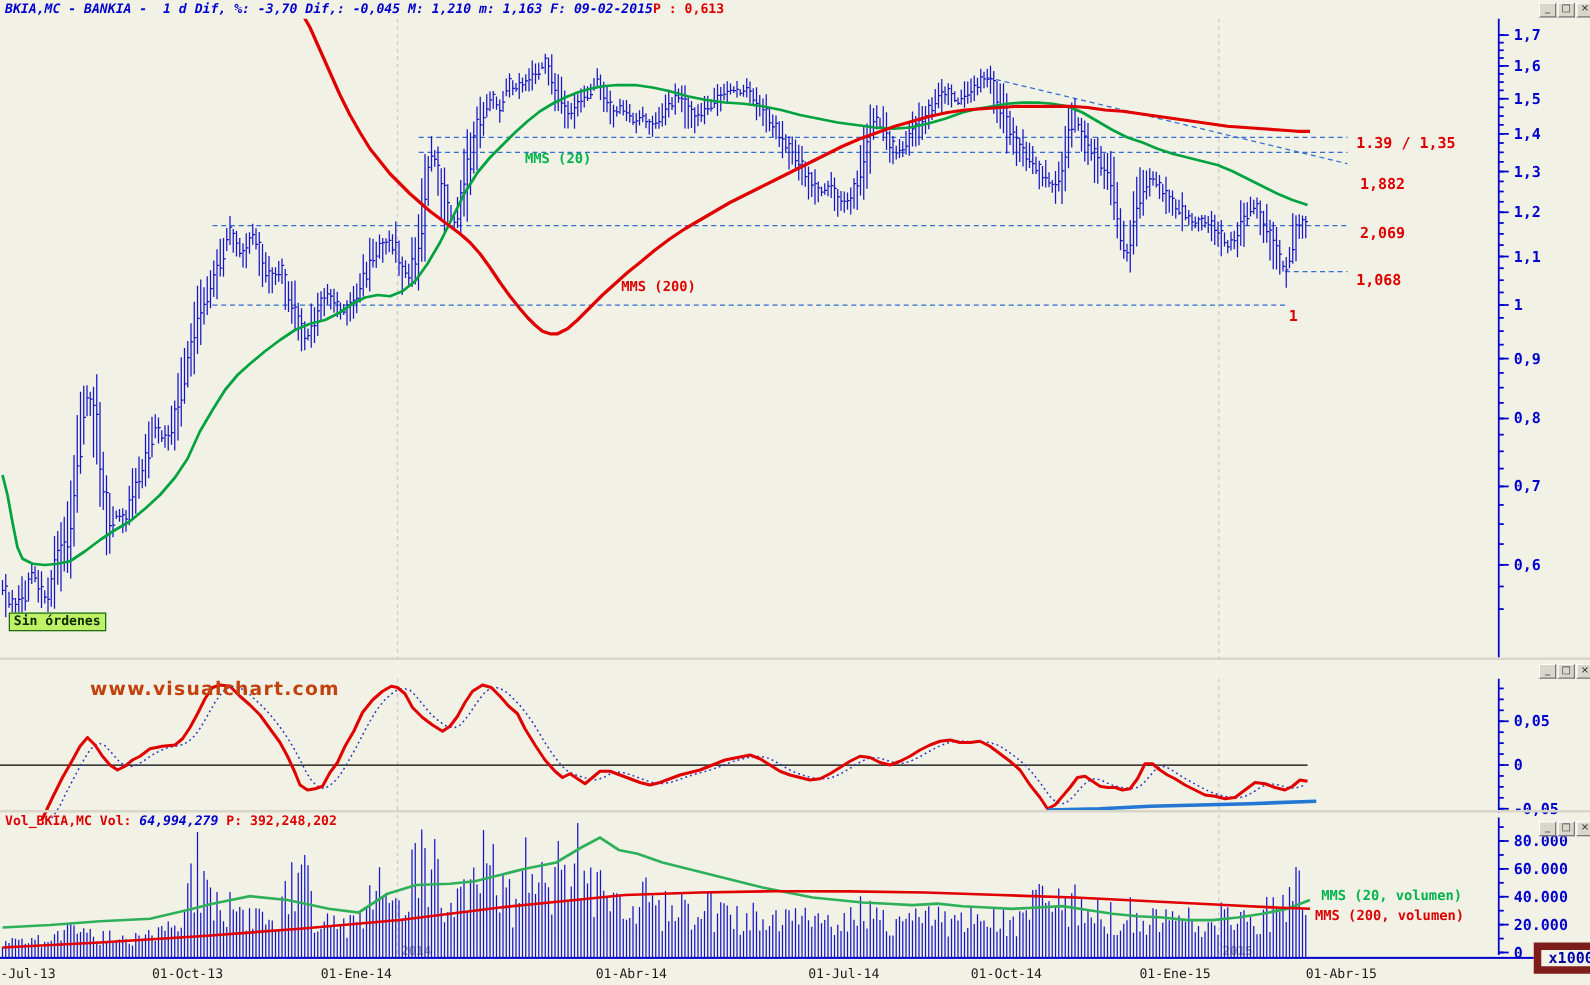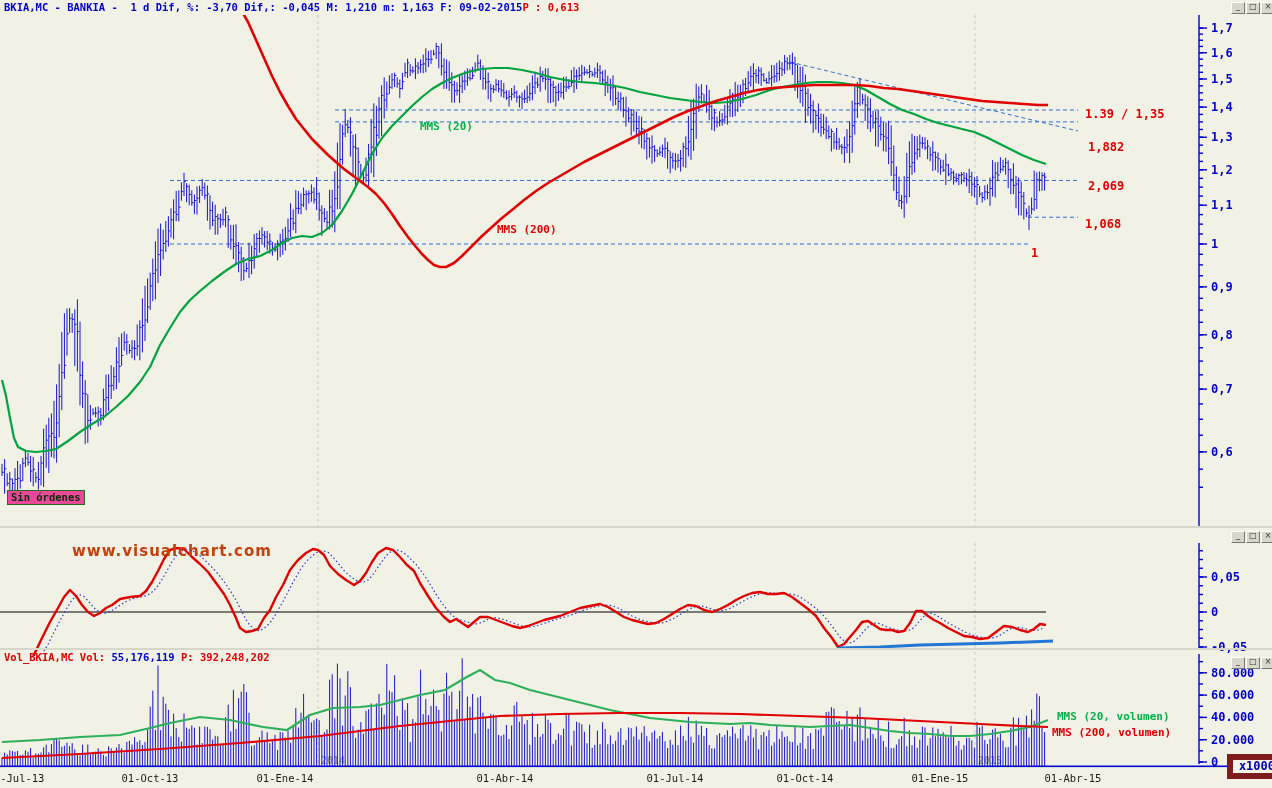--- a/index.html
+++ b/index.html
@@ -1,26 +1,26 @@
 <!DOCTYPE html>
 <html><head>
 <meta charset="utf-8">
 <style>
   html,body{margin:0;padding:0;background:#f2f1e6;}
   #app{position:relative;width:1272px;height:788px;background:#f2f1e6;overflow:hidden;
        font-family:"DejaVu Sans Mono",monospace;}
   .abs{position:absolute;white-space:pre;}
   .mono{font-family:"DejaVu Sans Mono",monospace;font-weight:bold;font-size:10.5px;line-height:12px;}
-  .b{color:#0000cc;} .r{color:#dd0000;} .k{color:#222222;} .g{color:#00b34a;}
+  .b{color:#0000cc;font-style:italic;} .r{color:#dd0000;} .k{color:#222222;} .g{color:#00b34a;}
   .hdr{top:1px;left:4px;}
   .lvl{font-size:12px;font-weight:bold;color:#dd0000;text-align:right;}
   .legend{font-size:11px;font-weight:bold;}
   #watermark{left:72px;top:502px;font-family:"DejaVu Sans",sans-serif;font-weight:bold;
     font-size:15px;color:#c2410c;letter-spacing:1px;margin-top:40px;}
-  #badge{left:7px;top:490px;background:#ec4899;border:1px solid #1f6b1f;color:#0a2a0a;
+  #badge{left:7px;top:490px;background:#bef264;border:1px solid #1f6b1f;color:#0a2a0a;
     font-size:10.5px;font-weight:bold;padding:0 3px;line-height:13px;}
   .winctl{position:absolute;display:flex;gap:1px;}
   .winbtn{width:12px;height:10px;background:#d9d6cb;border:1px solid;border-color:#ffffff #777 #777 #ffffff;
     font-size:8px;line-height:8px;text-align:center;color:#333;font-family:"DejaVu Sans",sans-serif;
     padding:0;cursor:default;}
   #x1000{left:1227px;top:754px;width:42px;height:13px;border:6px solid #7f1d1d;background:#f4f3e8;
     color:#0000aa;font-size:12px;font-weight:bold;text-align:right;line-height:13px;}
   .splitter{position:absolute;left:0;width:1272px;height:2px;background:#d8d6c8;}
   svg text{font-family:"DejaVu Sans Mono",monospace;}
 </style>
@@ -193,21 +193,21 @@
         <text x="675" y="782" font-size="10.5" font-weight="normal" fill="#1a1a1a" text-anchor="middle">01-Jul-14</text>
         <text x="805" y="782" font-size="10.5" font-weight="normal" fill="#1a1a1a" text-anchor="middle">01-Oct-14</text>
         <text x="940" y="782" font-size="10.5" font-weight="normal" fill="#1a1a1a" text-anchor="middle">01-Ene-15</text>
         <text x="1073" y="782" font-size="10.5" font-weight="normal" fill="#1a1a1a" text-anchor="middle">01-Abr-15</text>
       </g>
     </svg>
 
   <div class="abs mono hdr"><span class="b">BKIA,MC - BANKIA -  1 d Dif, %: -3,70 Dif,: -0,045 M: 1,210 m: 1,163 F: 09-02-2015</span><span class="r">P : 0,613</span></div>
 
 
-  <div class="abs mono" style="left:4px;top:651px"><span class="r">Vol_BKIA,MC Vol:</span><span class="b"> 55,176,119</span><span class="r"> P:</span><span class="r"> 392,248,202</span></div>
+  <div class="abs mono" style="left:4px;top:651px"><span class="r">Vol_BKIA,MC Vol:</span><span class="b"> 64,994,279</span><span class="r"> P:</span><span class="r"> 392,248,202</span></div>
 
   <div class="abs legend g" style="left:420px;top:120px">MMS (20)</div>
   <div class="abs legend r" style="left:497px;top:223px">MMS (200)</div>
 
   <div class="abs legend g" style="left:1057px;top:710px">MMS (20, volumen)</div>
   <div class="abs legend r" style="left:1052px;top:726px">MMS (200, volumen)</div>
 
   <div class="abs lvl" style="left:1085px;top:107px">1.39 / 1,35</div>
   <div class="abs lvl" style="left:1088px;top:140px">1,882</div>
   <div class="abs lvl" style="left:1088px;top:179px">2,069</div>

